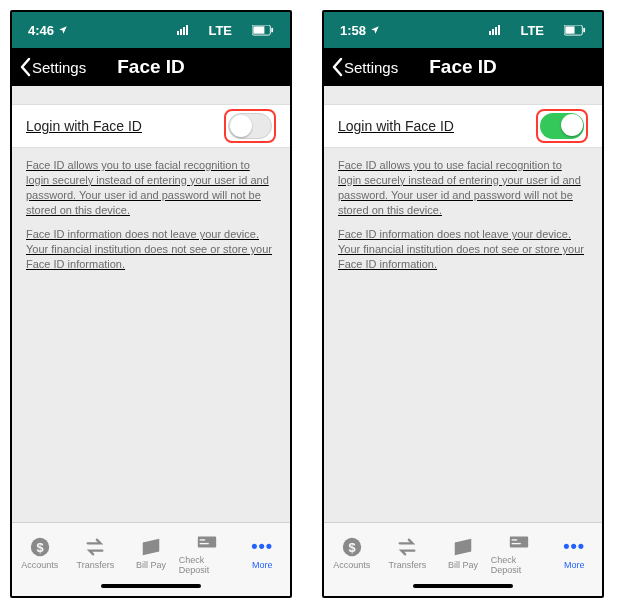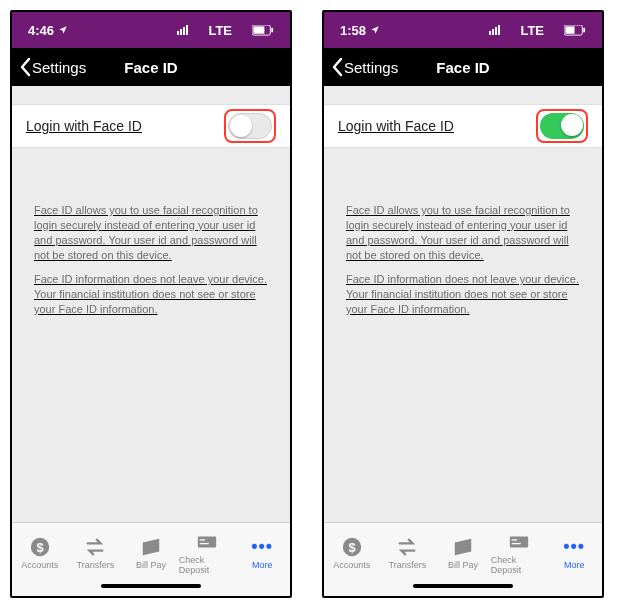--- a/index.html
+++ b/index.html
@@ -17,21 +17,21 @@
     height: 588px;
     border: 2px solid #000;
     border-radius: 2px;
     display: flex;
     flex-direction: column;
     background: #ececec;
     overflow: hidden;
   }
   .status-bar {
     height: 36px;
-    background: #701a75;
+    background: #0f766e;
     color: #fff;
     display: flex;
     justify-content: space-between;
     align-items: center;
     padding: 0 16px;
     font-size: 13px;
     font-weight: 600;
   }
   .status-left { display:flex; align-items:center; gap:4px; }
   .status-right { display:flex; align-items:center; gap:20px; }
@@ -48,21 +48,21 @@
     align-items: center;
     padding-left: 6px;
     font-size: 15px;
     font-weight: 400;
     cursor: pointer;
   }
   .nav-title {
     position: absolute;
     left: 0; right: 0;
     text-align: center;
-    font-size: 15px;
+    font-size: 19px;
     font-weight: 600;
     pointer-events: none;
   }
   .content {
     flex: 1;
     background: #ececec;
     display: flex;
     flex-direction: column;
     overflow: hidden;
     text-decoration: underline;
@@ -98,25 +98,24 @@
     width: 22px; height: 22px;
     background: #fff;
     border-radius: 50%;
     position: absolute;
     top: 1px;
     box-shadow: 0 1px 2px rgba(0,0,0,0.3);
   }
   .toggle.off .knob { left: 1px; }
   .toggle.on .knob  { right: 1px; }
   .desc {
-    padding: 10px 22px;
+    padding: 10px 14px;
     font-size: 11px;
     line-height: 1.35;
     color: #6b6b6b;
-    margin-top: 45px;
   }
   .desc p { margin-bottom: 10px; }
   .tab-bar {
     height: 60px;
     background: #f7f7f7;
     border-top: 1px solid #d0d0d0;
     display: flex;
   }
   .tab {
     flex: 1;

